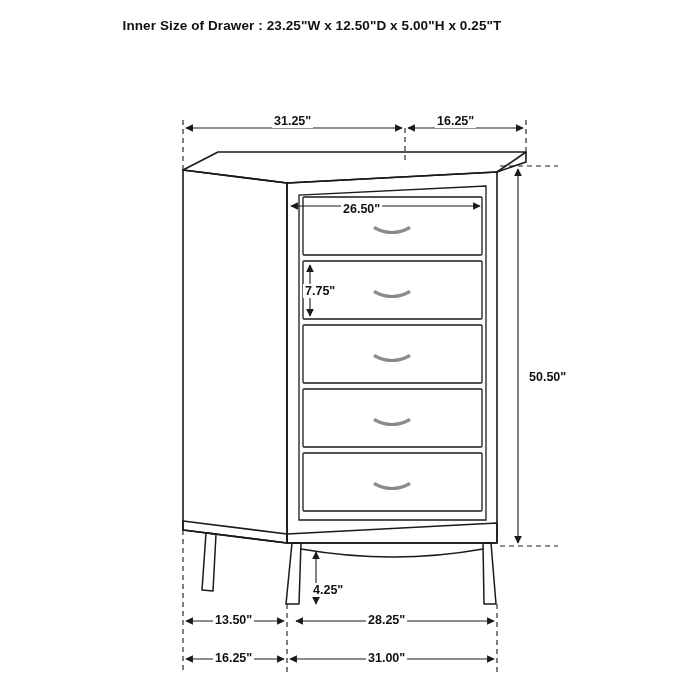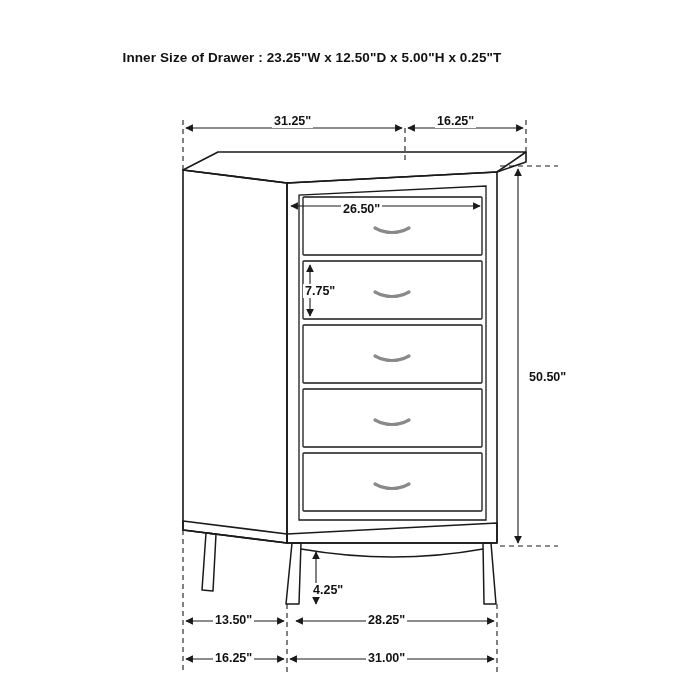--- a/index.html
+++ b/index.html
@@ -18,21 +18,20 @@
   #title {
     position: absolute;
     top: 18px;
     left: 0;
     width: 624px;
     text-align: center;
     font-size: 13.5px;
     font-weight: bold;
     color: #111111;
     letter-spacing: 0.1px;
-    margin-top: 32px;
   }
   svg#diagram {
     position: absolute;
     top: 0;
     left: 0;
   }
   .dimlabel {
     position: absolute;
     font-size: 12.5px;
     font-weight: bold;

